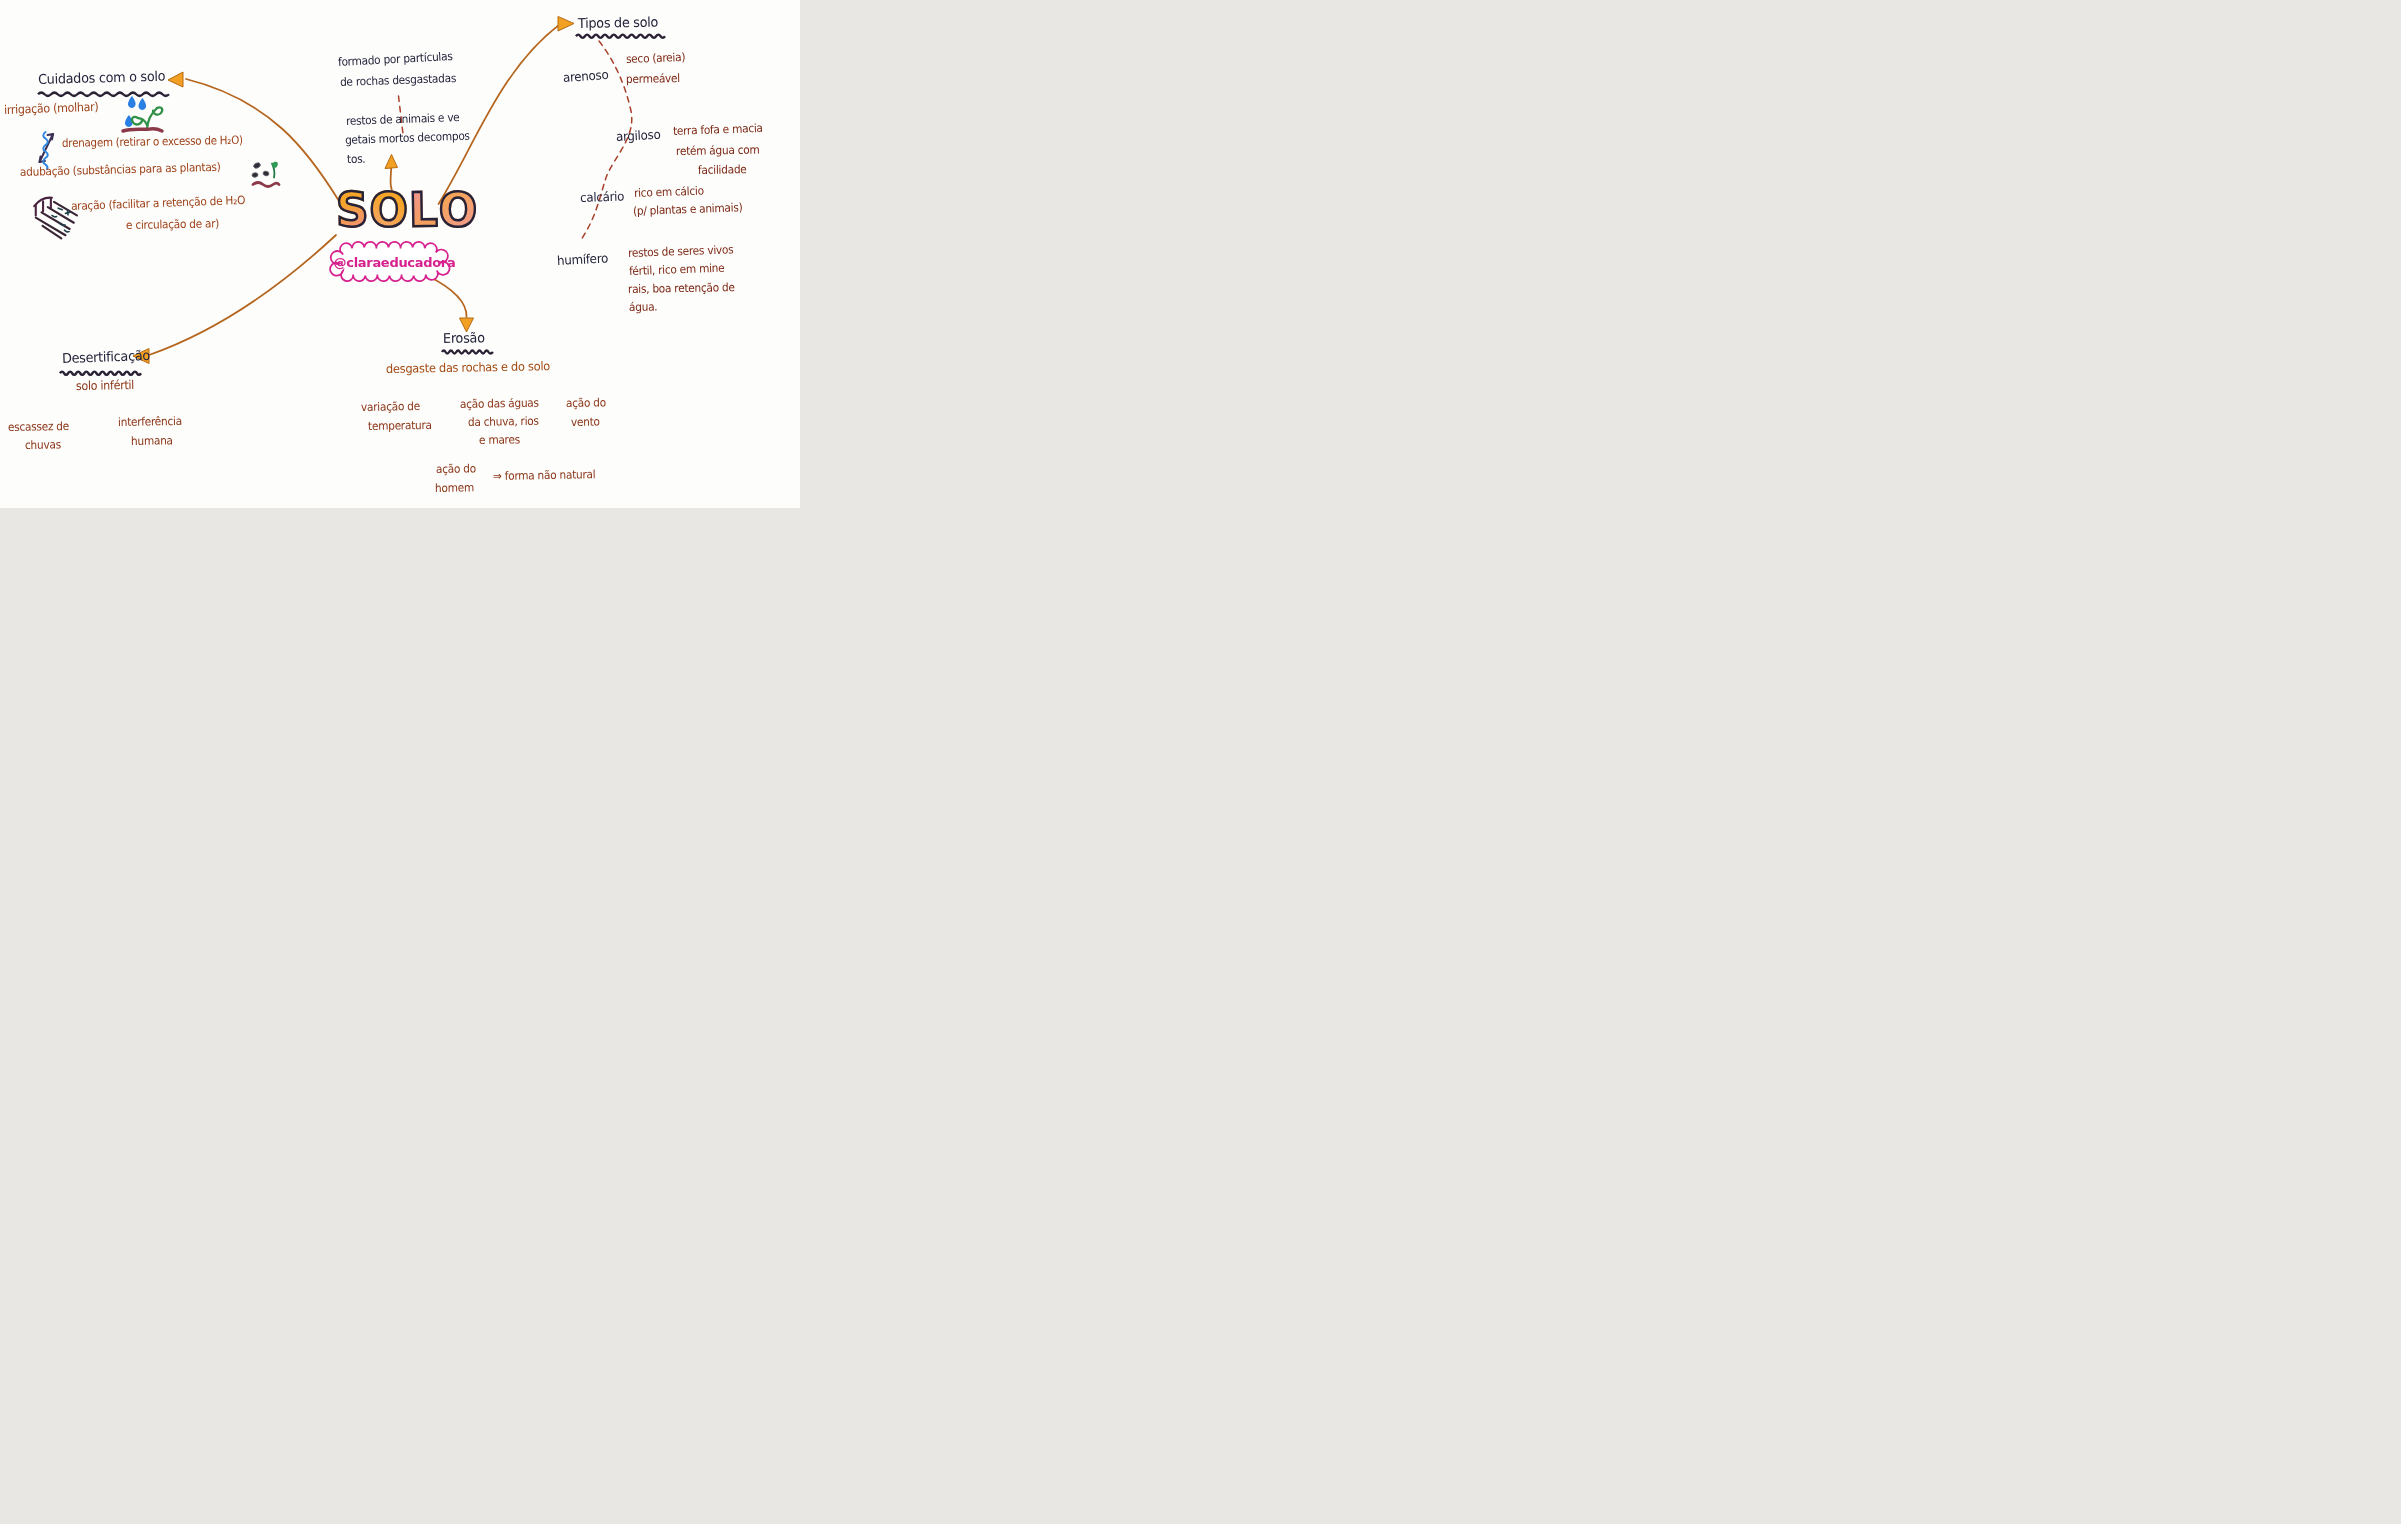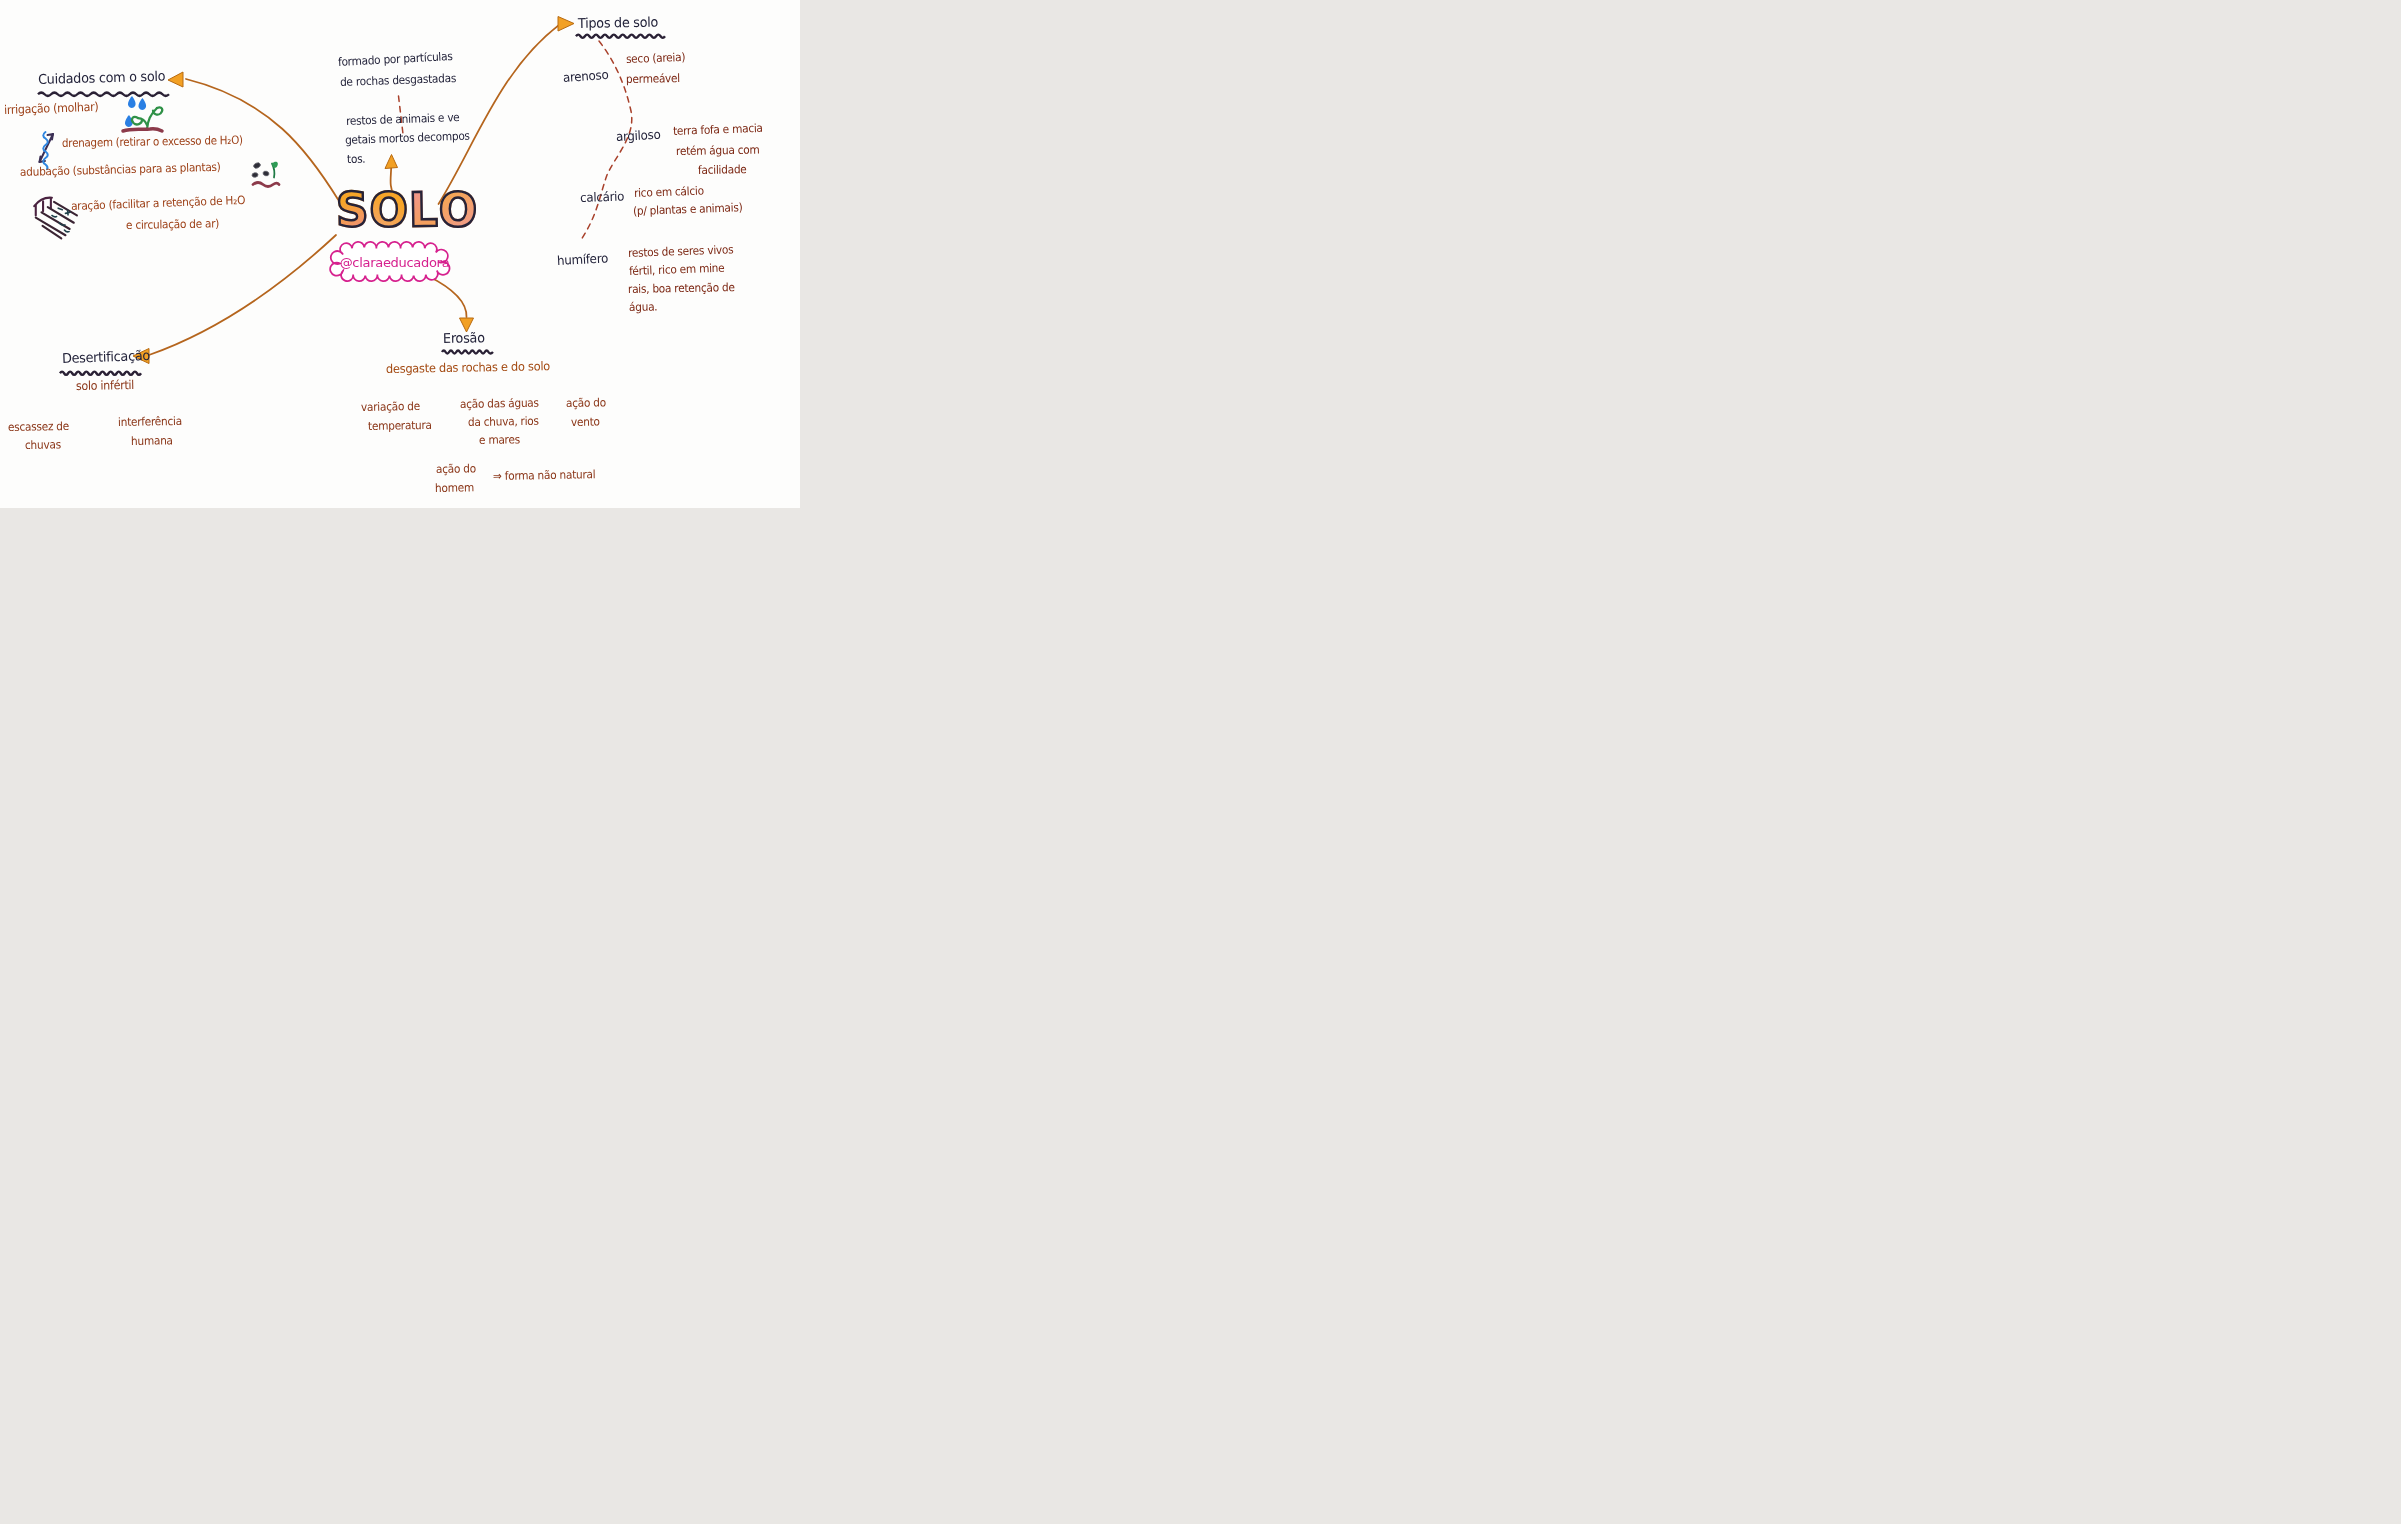--- a/index.html
+++ b/index.html
@@ -21,21 +21,21 @@
         letter-spacing:1px;transform:scaleX(.96);transform-origin:0 0;}
   #logo span{display:inline-block;-webkit-text-stroke:2.5px #262338;color:transparent;
              -webkit-background-clip:text;background-clip:text;}
   .ls1{background:linear-gradient(155deg,#f7a528 30%,#f0907c 90%);transform:rotate(-1deg);}
   .ls2{background:linear-gradient(200deg,#f7a528 35%,#f2a57b 100%);transform:rotate(1deg);}
   .ls3{background:linear-gradient(165deg,#f2948e 10%,#f4a24f 95%);transform:rotate(-1deg);}
   .ls4{background:linear-gradient(150deg,#f6a74f 15%,#f09a8a 85%);transform:rotate(1deg);}
   
   #cloud{position:absolute;left:331px;top:240px;width:127px;height:43px;}
   #cloud .txt{position:absolute;left:0;right:0;top:15px;text-align:center;font-size:13px;
-              font-weight:normal;letter-spacing:-0.3px;}
+              font-weight:bold;letter-spacing:-0.3px;}
 </style>
 </head>
 <body>
 
 <div id="canvas">
 
   <svg id="overlay" viewBox="0 0 1600 1016">
     <g fill="none" stroke="#b5651d" stroke-width="3.5" stroke-linecap="round">
       <path d="M 678,402 C 615,300 540,200 372,158"></path>
       <path d="M 877,408 C 950,290 1000,140 1118,50"></path>

